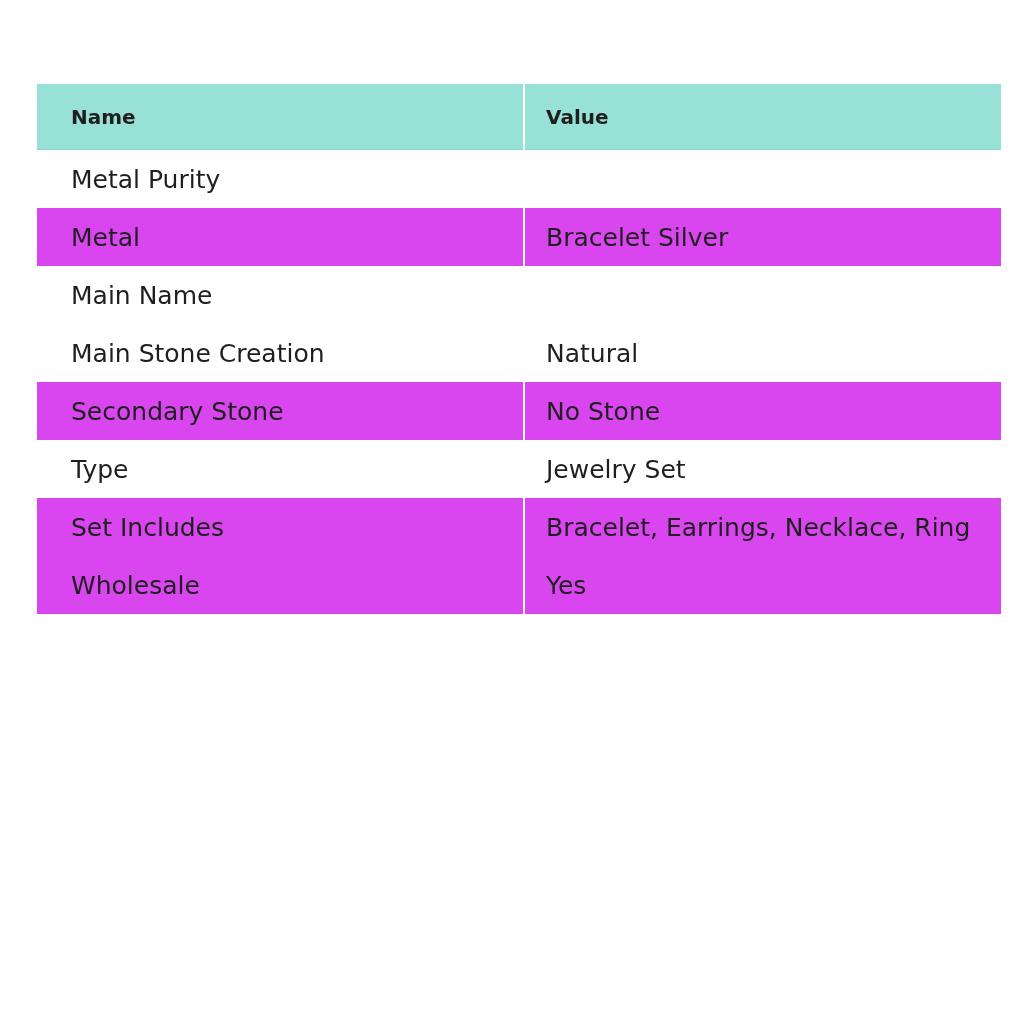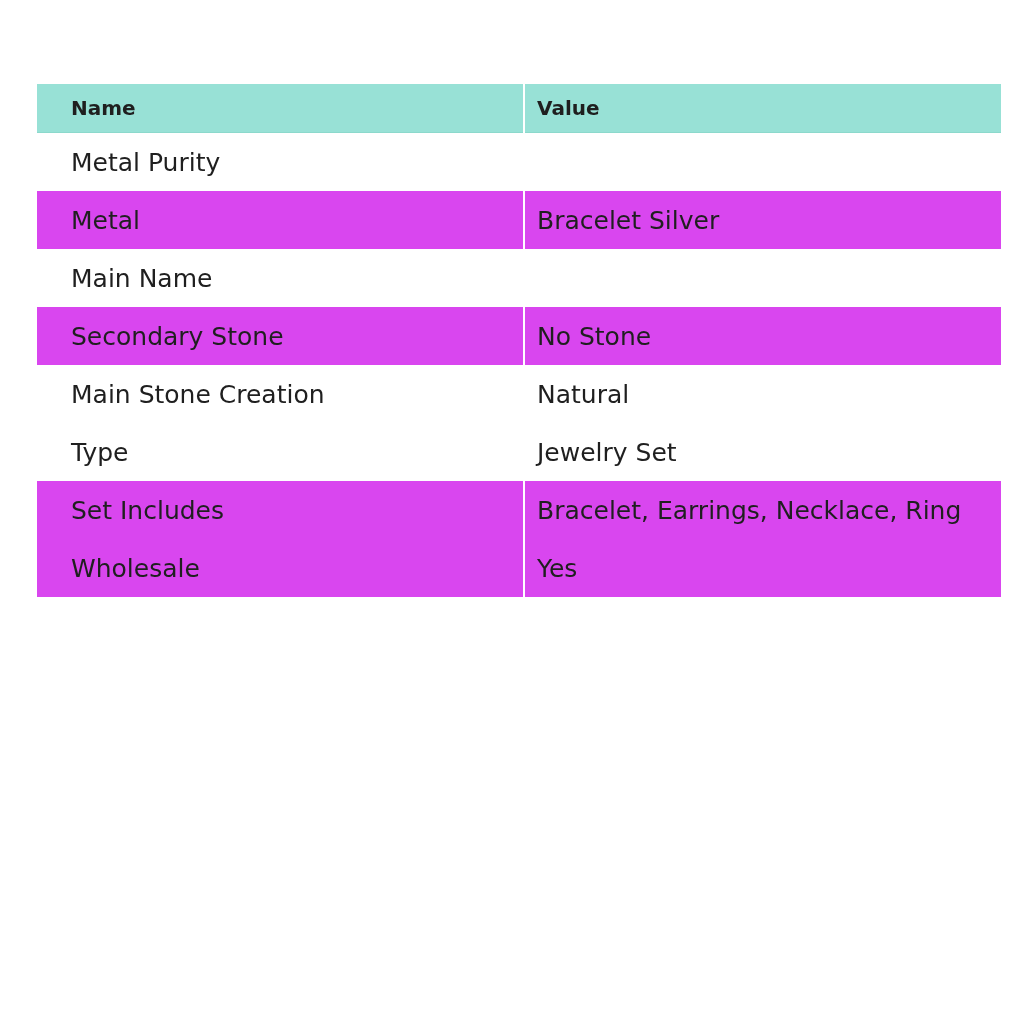--- a/index.html
+++ b/index.html
@@ -31,29 +31,29 @@
     color: #1f1f1f;
     white-space: nowrap;
     overflow: hidden;
   }
   .cell.name-cell {
     width: 486px;
     padding-left: 34px;
   }
   .cell.value-cell {
     flex: 1;
-    padding-left: 12px;
+    padding-left: 21px;
   }
   .col-gap {
     width: 2px;
     background: #ffffff;
     flex: none;
   }
   .header-row {
-    height: 49px;
+    height: 66px;
   }
   .header-row .cell {
     background: #98e1d6;
     font-size: 20px;
     font-weight: 600;
     border-bottom: 1px solid #8cd9cc;
   }
   .data-row {
     height: 58px;
   }
@@ -82,29 +82,29 @@
       </div>
       <div class="t-row data-row alt">
         <div class="cell name-cell">Metal</div>
         <div class="col-gap"></div>
         <div class="cell value-cell">Bracelet Silver</div>
       </div>
       <div class="t-row data-row">
         <div class="cell name-cell">Main Name</div>
         <div class="col-gap"></div>
       </div>
+      <div class="t-row data-row">
+        <div class="cell name-cell">Main Stone Creation</div>
+        <div class="col-gap"></div>
+        <div class="cell value-cell">Natural</div>
+      </div>
       <div class="t-row data-row alt">
         <div class="cell name-cell">Secondary Stone</div>
         <div class="col-gap"></div>
         <div class="cell value-cell">No Stone</div>
-      </div>
-      <div class="t-row data-row">
-        <div class="cell name-cell">Main Stone Creation</div>
-        <div class="col-gap"></div>
-        <div class="cell value-cell">Natural</div>
       </div>
       <div class="t-row data-row">
         <div class="cell name-cell">Type</div>
         <div class="col-gap"></div>
         <div class="cell value-cell">Jewelry Set</div>
       </div>
       <div class="t-row data-row alt">
         <div class="cell name-cell">Set Includes</div>
         <div class="col-gap"></div>
         <div class="cell value-cell">Bracelet, Earrings, Necklace, Ring</div>

